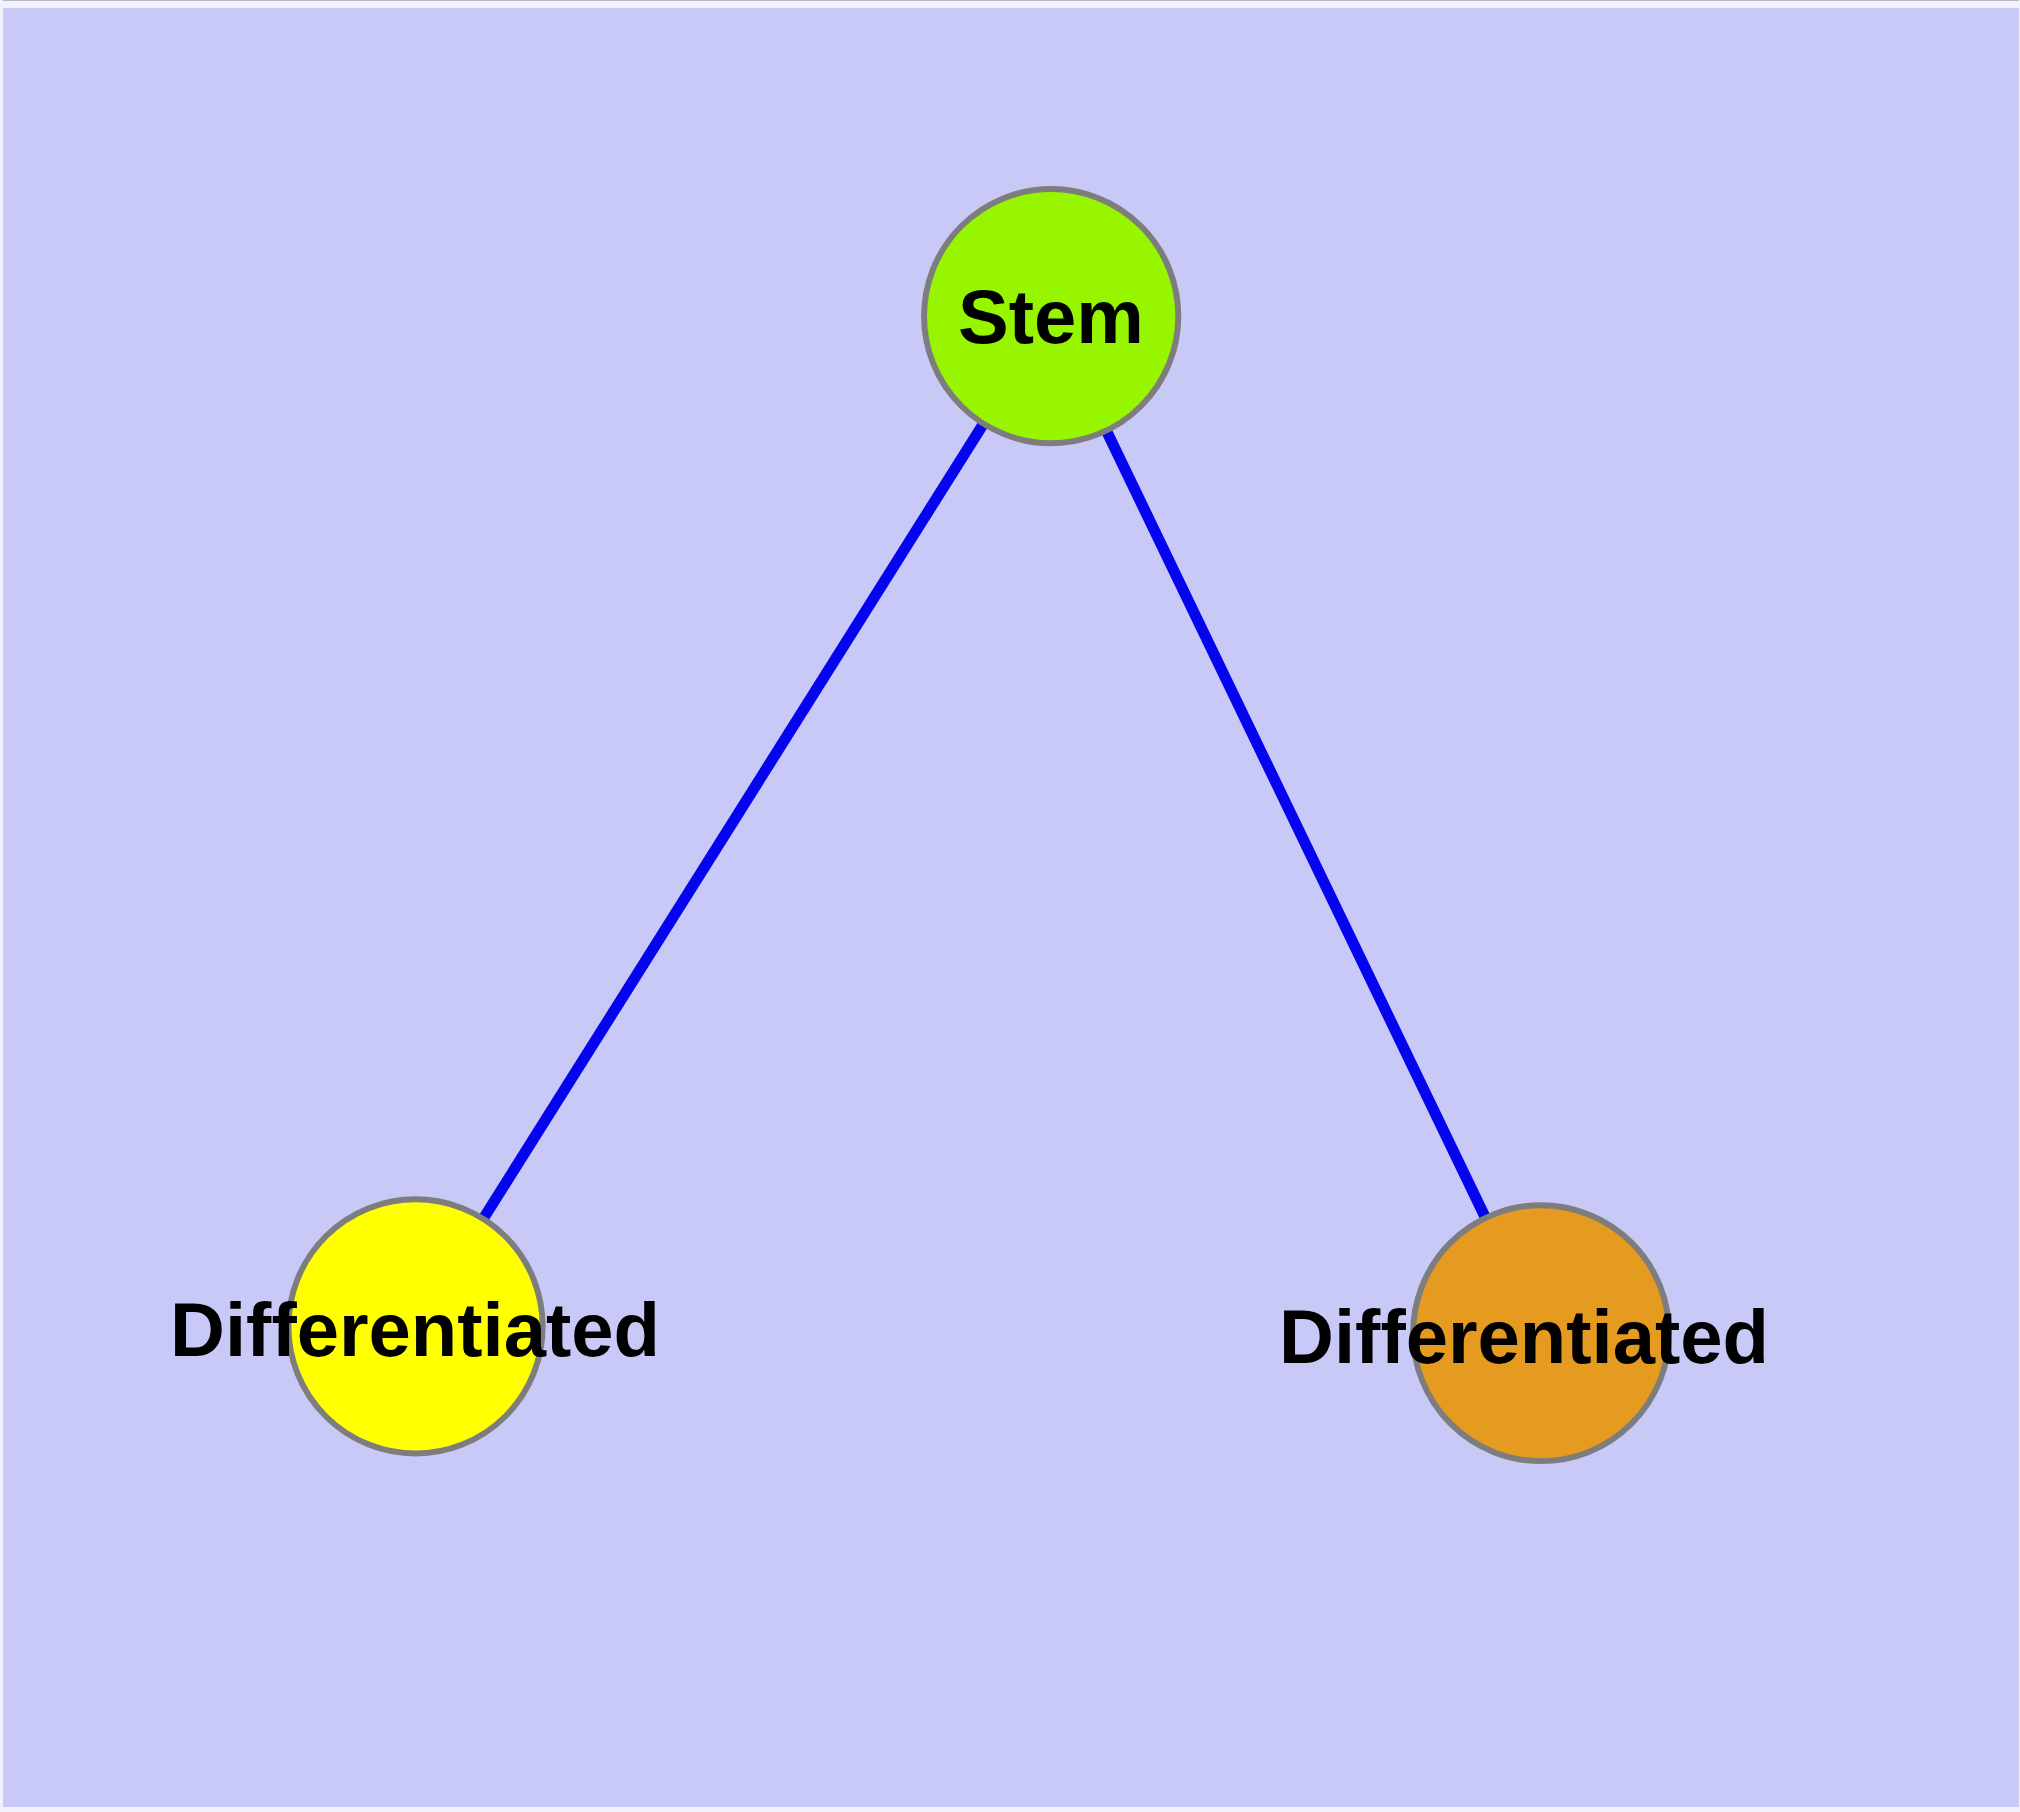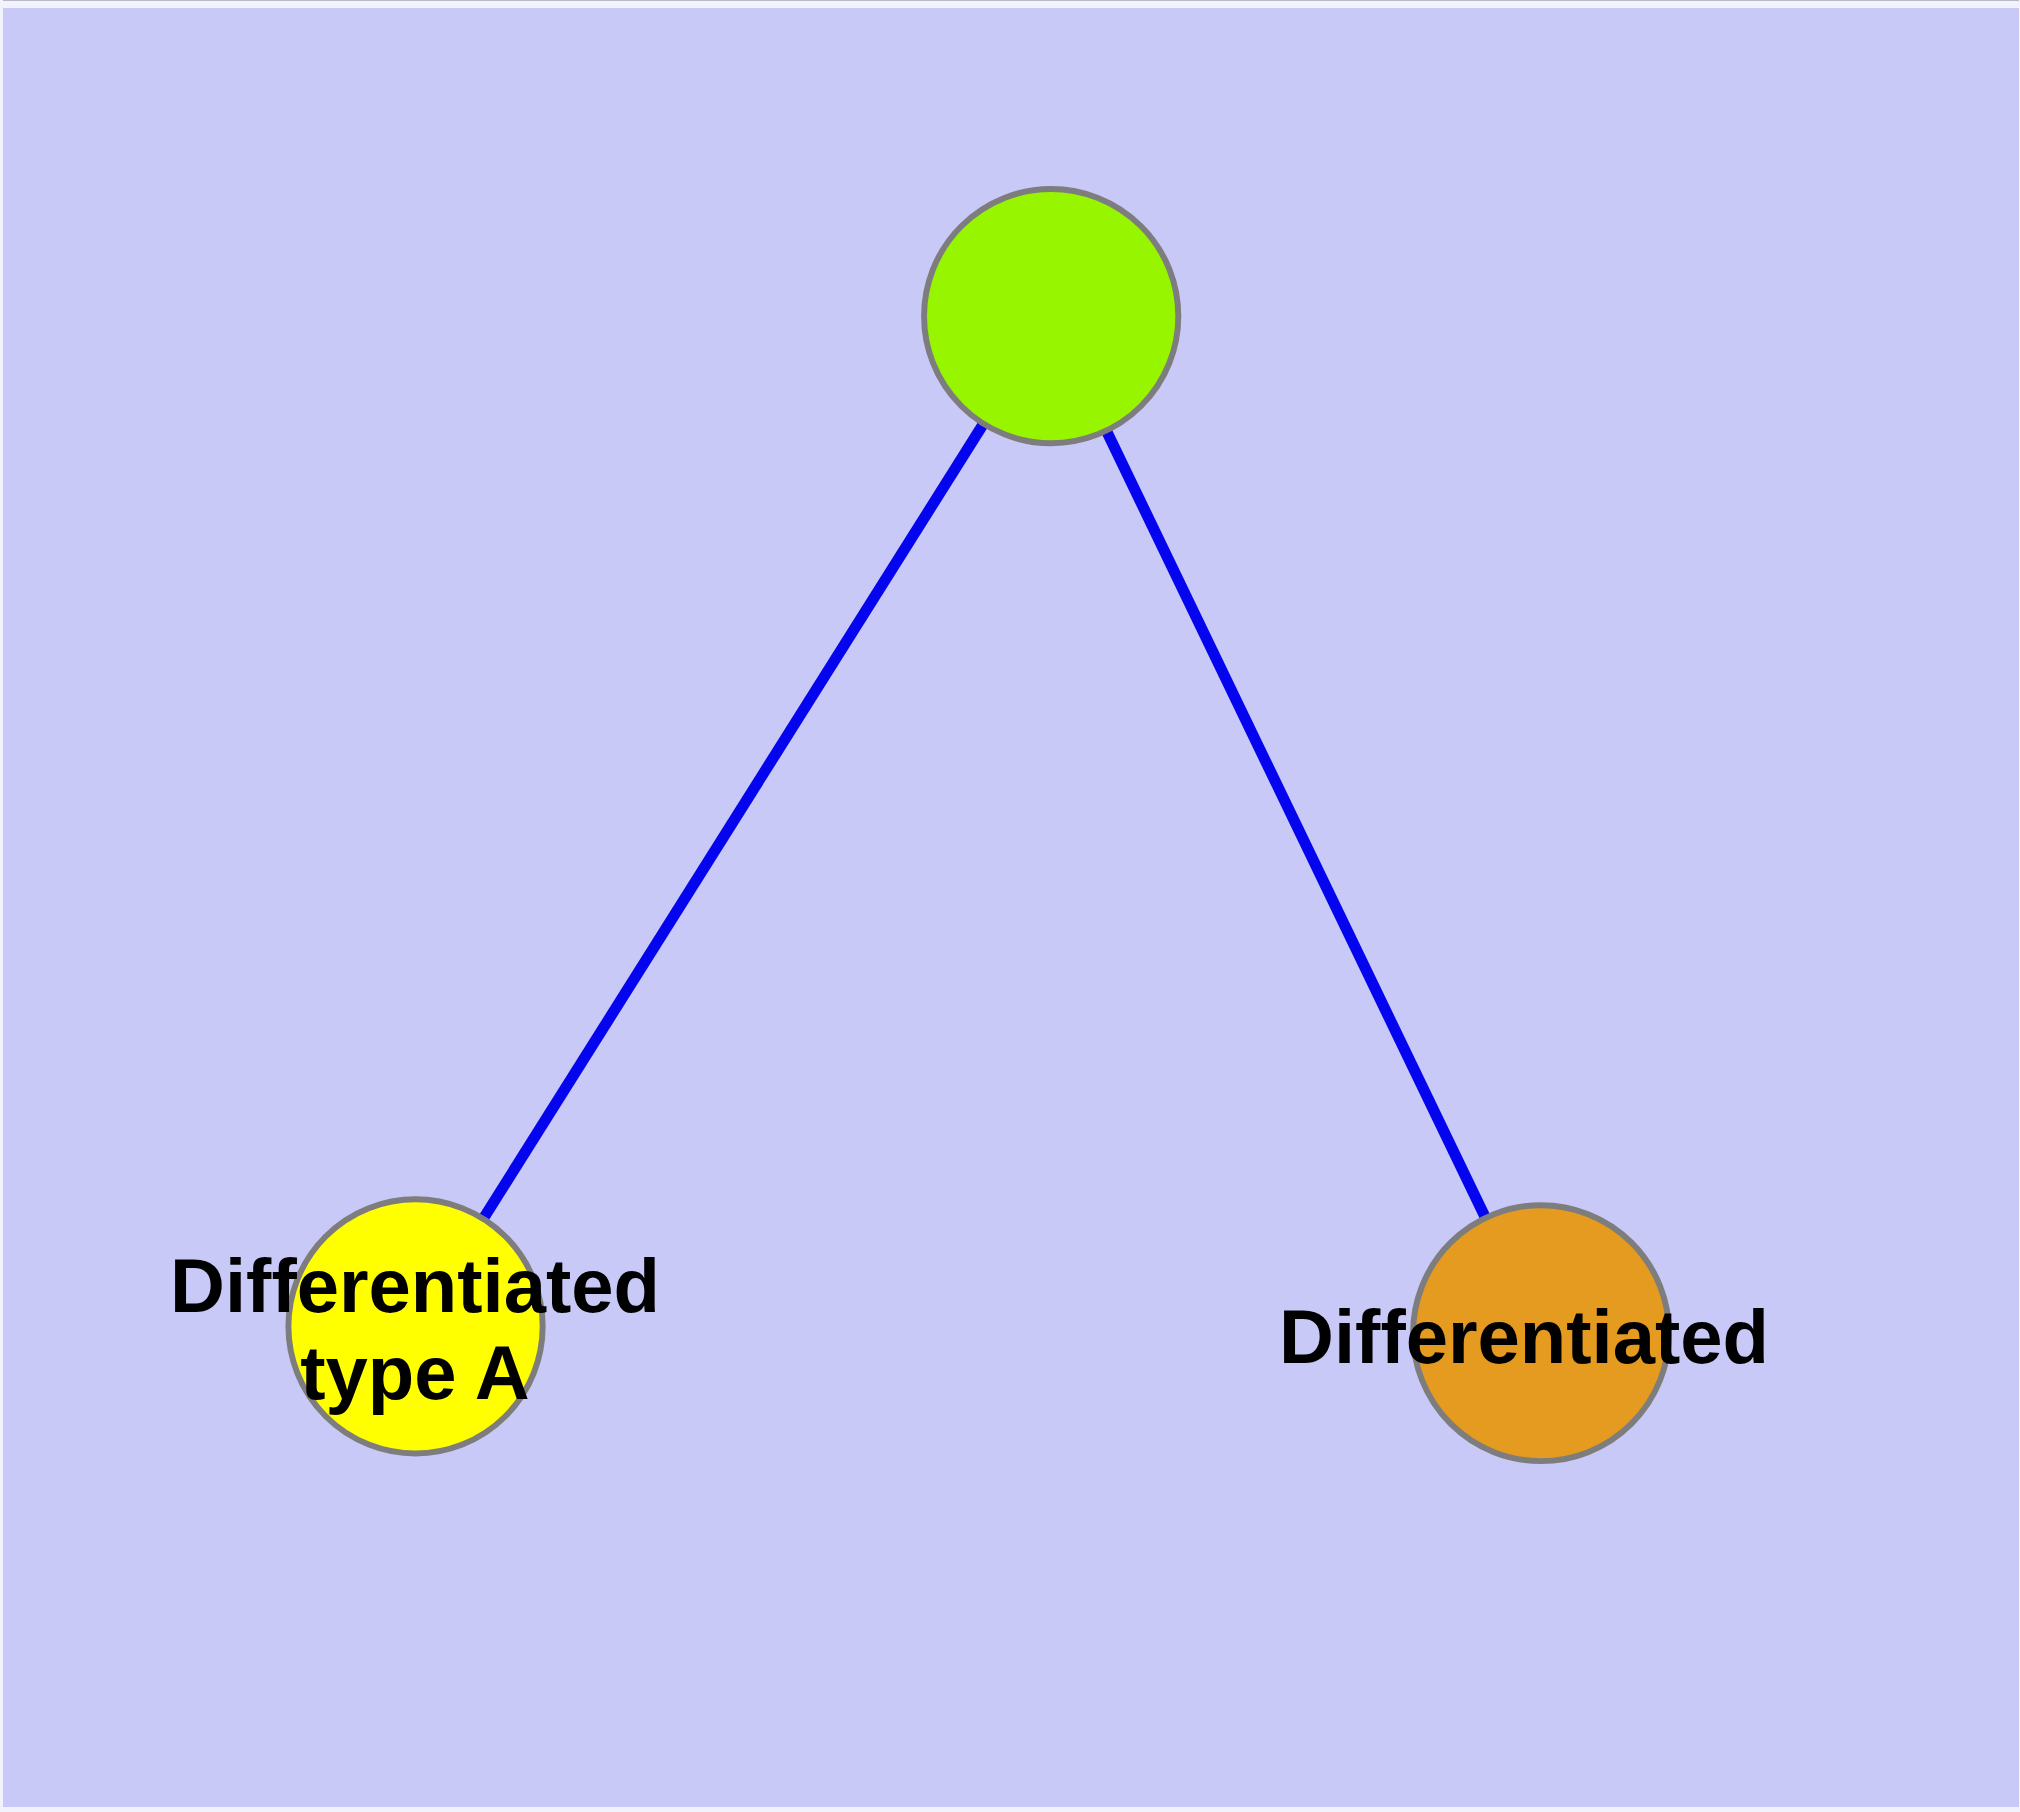--- a/index.html
+++ b/index.html
@@ -60,24 +60,26 @@
   <svg class="graph-svg" viewBox="0 0 2384 2138">
 
     <line class="edge" x1="1240" y1="373" x2="490" y2="1565" stroke="#0404ee"></line>
     <line class="edge" x1="1240" y1="373" x2="1818" y2="1573" stroke="#0404ee"></line>
 
     <circle class="node-circle" cx="1240" cy="373" r="150" fill="#97f500"></circle>
     <circle class="node-circle" cx="490" cy="1565" r="150" fill="#ffff00"></circle>
     <circle class="node-circle" cx="1818" cy="1573" r="151" fill="#e59a20"></circle>
   </svg>
 
+  <div class="node-label" style="left:1051px; top:316px;">
+    <span class="line">Stem</span>
+  </div>
 
   <div class="node-label" style="left:415px; top:1329px;">
     <span class="line">Differentiated</span>
-    <span class="line">type A</span>
   </div>
 
   <div class="node-label" style="left:1524px; top:1336px;">
     <span class="line">Differentiated</span>
   </div>
 
   <div class="edge-strip top"></div>
   <div class="edge-strip bottom"></div>
   <div class="edge-strip left"></div>
   <div class="edge-strip right"></div>

